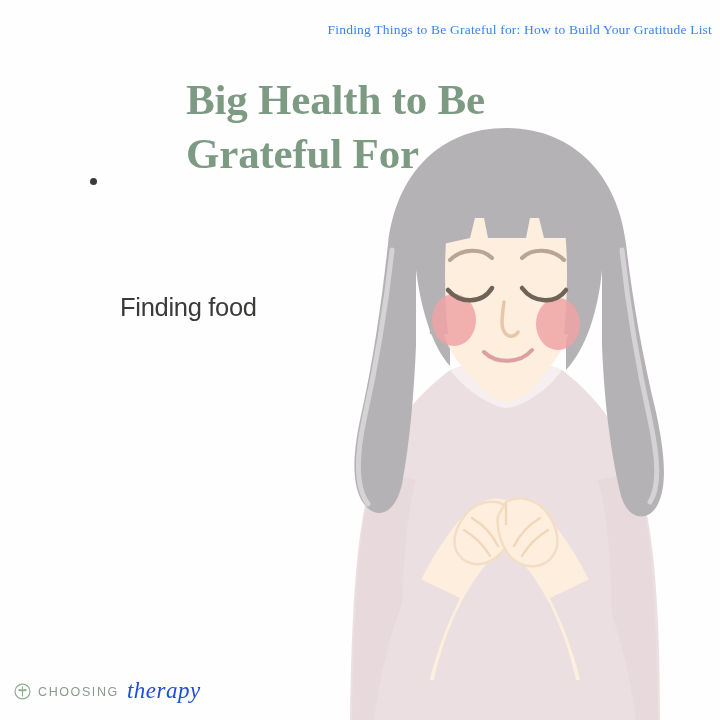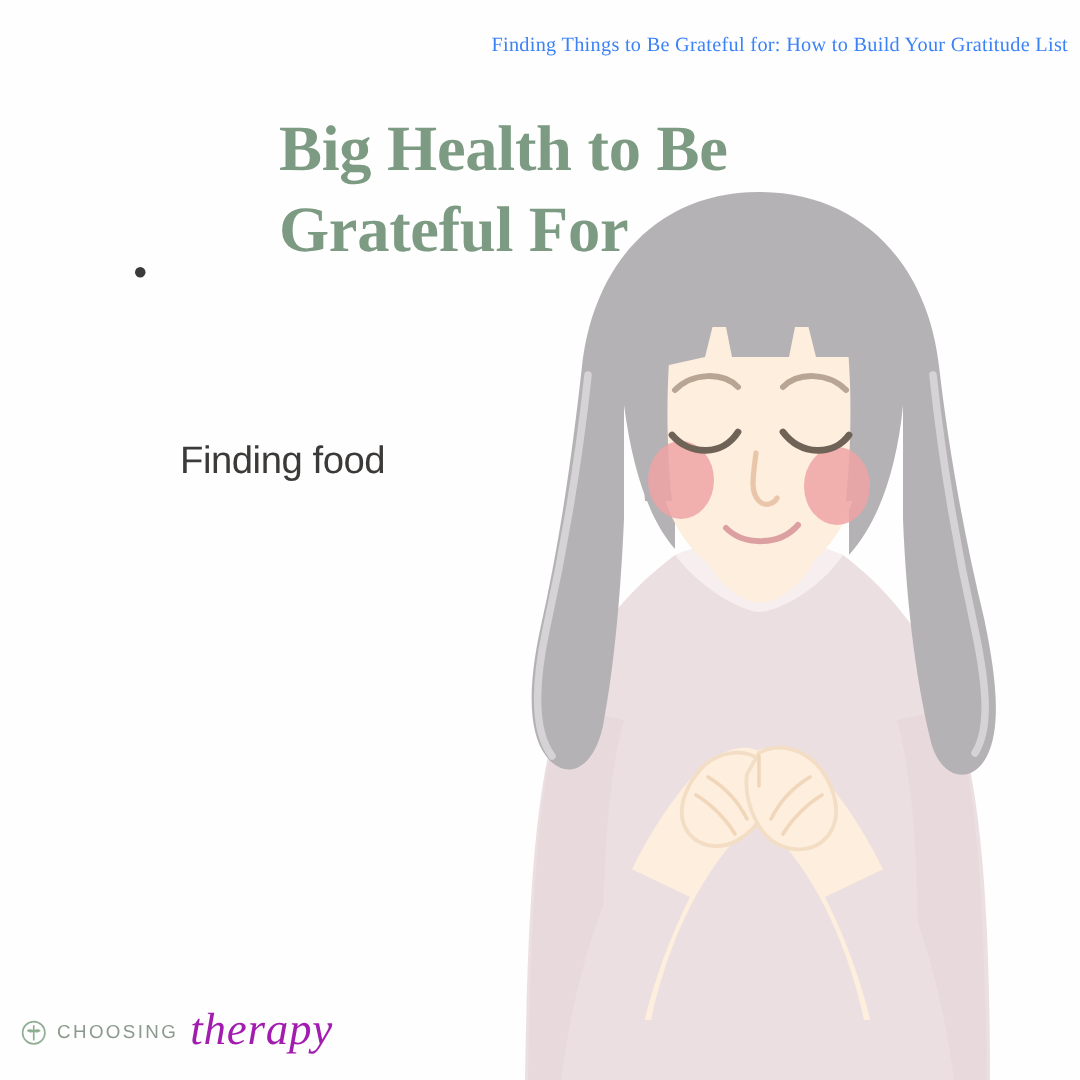--- a/index.html
+++ b/index.html
@@ -95,22 +95,22 @@
   #logo .mark { width: 17px; height: 17px; display: block; }
   #logo .word1 {
     font-size: 12.5px;
     letter-spacing: 1.6px;
     color: #8a9a8c;
     font-family: "Liberation Sans", sans-serif;
   }
   #logo .word2 {
     font-family: "Liberation Serif", serif;
     font-style: italic;
-    font-size: 30px;
-    color: #a21caf;
+    font-size: 23px;
+    color: #1d4ed8;
     letter-spacing: 0.5px;
     line-height: 1;
     margin-left: 1px;
     margin-top: -2px;
   }
 </style>
 </head>
 <body>
 
 <div id="canvas">

